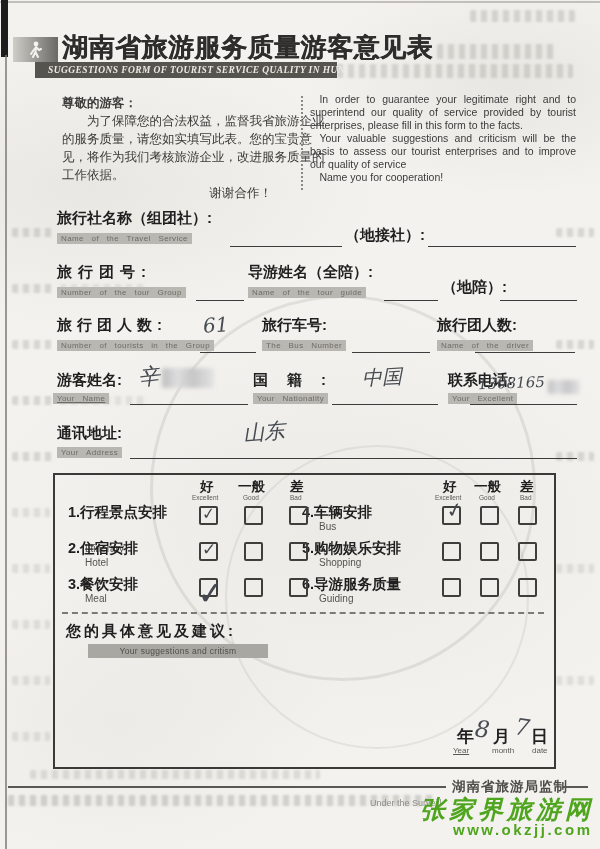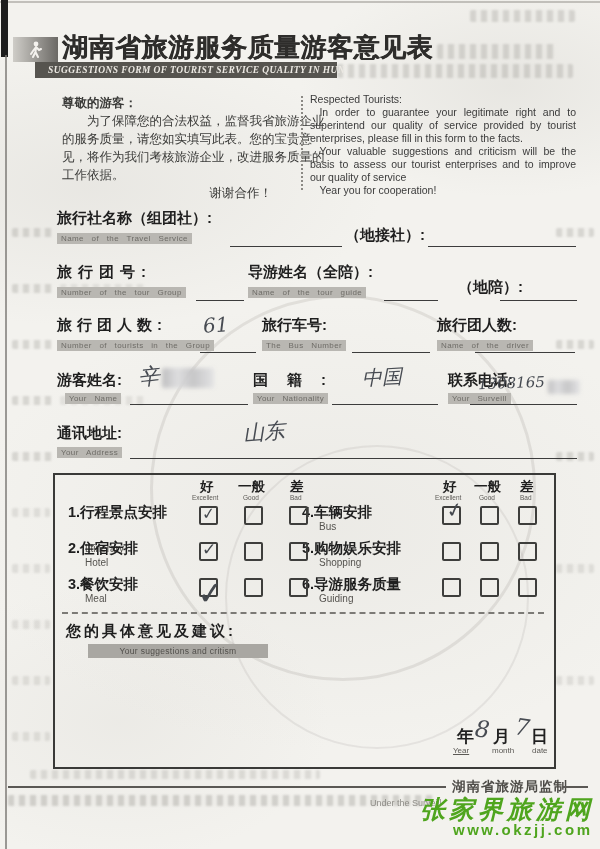--- a/index.html
+++ b/index.html
@@ -121,63 +121,62 @@
     <span>SUGGESTIONS FORM OF TOURIST SERVICE QUALITY IN HUN</span>
   </div>
 
   <div class="abs introzh">
     <div class="t">尊敬的游客：</div>
     <div class="b">为了保障您的合法权益，监督我省旅游企业的服务质量，请您如实填写此表。您的宝贵意见，将作为我们考核旅游企业，改进服务质量的工作依据。</div>
     <div class="c">谢谢合作！</div>
   </div>
   <div class="abs vdots"></div>
   <div class="abs introen">
-    <div>Respected Tourists:</div>
     <p class="p">In order to guarantee your legitimate right and to superintend our quality of service provided by tourist enterprises, please fill in this form to the facts.</p>
     <p class="p">Your valuable suggestions and criticism will be the basis to assess our tourist enterprises and to improve our quality of service</p>
-    <p class="p">Year you for cooperation!</p>
+    <p class="p">Name you for cooperation!</p>
   </div>
 
   <div class="lbl" style="left:57px;top:209px;">旅行社名称（组团社）:</div>
   <div class="sub" style="left:57px;top:233px;">Name of the Travel Service</div>
   <div class="ul" style="left:230px;top:246px;width:112px;"></div>
   <div class="lbl" style="left:345px;top:226px;">（地接社）:</div>
   <div class="ul" style="left:428px;top:246px;width:148px;"></div>
 
   <div class="lbl ls6" style="left:57px;top:263px;">旅行团号:</div>
   <div class="sub" style="left:57px;top:287px;">Number of the tour Group</div>
   <div class="ul" style="left:196px;top:300px;width:48px;"></div>
   <div class="lbl" style="left:248px;top:263px;">导游姓名（全陪）:</div>
   <div class="sub" style="left:248px;top:287px;">Name of the tour guide</div>
   <div class="ul" style="left:384px;top:300px;width:54px;"></div>
-  <div class="lbl" style="left:442px;top:278px;margin-left:16px;">（地陪）:</div>
+  <div class="lbl" style="left:442px;top:278px;">（地陪）:</div>
   <div class="ul" style="left:500px;top:300px;width:77px;"></div>
 
   <div class="lbl ls5" style="left:57px;top:316px;">旅行团人数:</div>
   <div class="sub" style="left:57px;top:340px;">Number of tourists in the Group</div>
   <div class="ul" style="left:200px;top:352px;width:56px;"></div>
   <div class="hand" style="left:203px;top:313px;font-size:20px;transform:rotate(-4deg);">61</div>
   <div class="lbl" style="left:262px;top:316px;">旅行车号:</div>
   <div class="sub" style="left:262px;top:340px;">The Bus Number</div>
   <div class="ul" style="left:352px;top:352px;width:78px;"></div>
   <div class="lbl" style="left:437px;top:316px;">旅行团人数:</div>
   <div class="sub" style="left:437px;top:340px;">Name of the driver</div>
   <div class="ul" style="left:475px;top:352px;width:100px;"></div>
 
   <div class="lbl" style="left:57px;top:371px;">游客姓名:</div>
-  <div class="sub" style="left:65px;top:393px;">Your Name</div>
+  <div class="sub" style="left:53px;top:393px;text-decoration:underline;">Your Name</div>
   <div class="ul" style="left:130px;top:404px;width:118px;"></div>
   <div class="hand" style="left:138px;top:362px;font-size:22px;transform:rotate(-6deg);">辛</div>
   <div class="blurb" style="left:162px;top:368px;width:52px;height:20px;"></div>
   <div class="lbl ls20" style="left:253px;top:371px;">国籍:</div>
   <div class="sub" style="left:253px;top:393px;">Your Nationality</div>
   <div class="ul" style="left:332px;top:404px;width:106px;"></div>
   <div class="hand" style="left:362px;top:364px;font-size:20px;transform:rotate(-3deg);">中国</div>
   <div class="lbl" style="left:448px;top:371px;">联系电话:</div>
-  <div class="sub" style="left:448px;top:393px;">Your Surveill</div>
+  <div class="sub" style="left:448px;top:393px;">Your Excellent</div>
   <div class="ul" style="left:470px;top:404px;width:107px;"></div>
   <div class="hand" style="left:478px;top:374px;font-size:15px;transform:rotate(-2deg);">1308165</div>
   <div class="blurb" style="left:548px;top:380px;width:32px;height:14px;"></div>
 
   <div class="lbl" style="left:57px;top:424px;">通讯地址:</div>
   <div class="sub" style="left:57px;top:447px;">Your Address</div>
   <div class="ul" style="left:130px;top:458px;width:447px;"></div>
   <div class="hand" style="left:243px;top:418px;font-size:21px;transform:rotate(-5deg);">山东</div>
 
   <div class="abs bigbox"></div>

